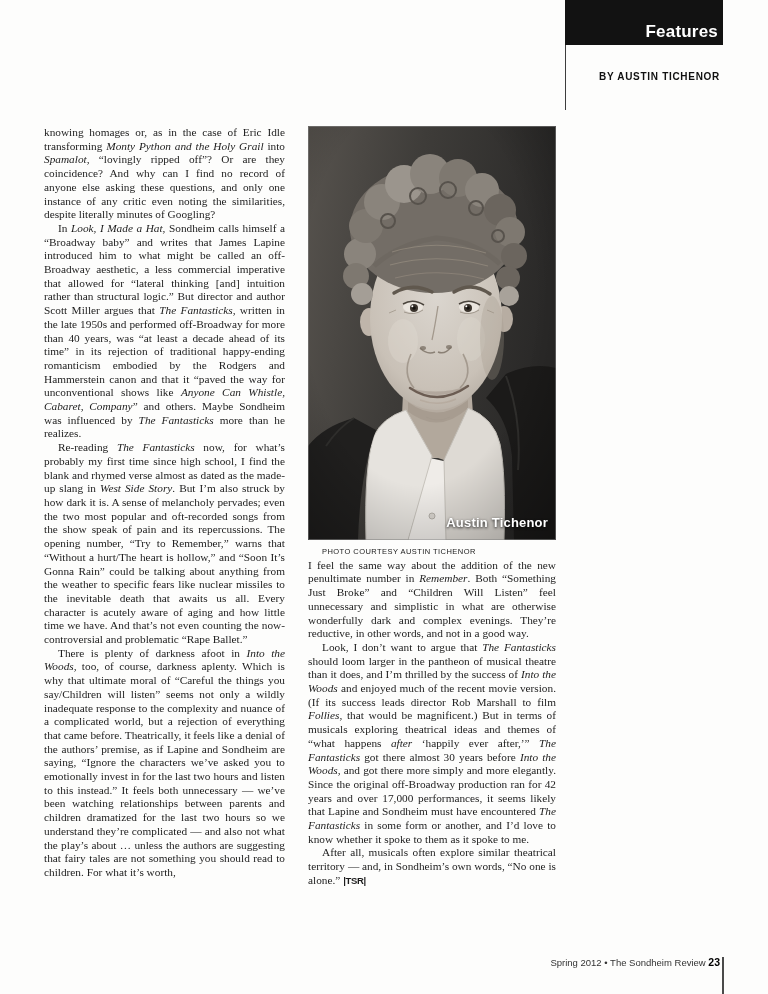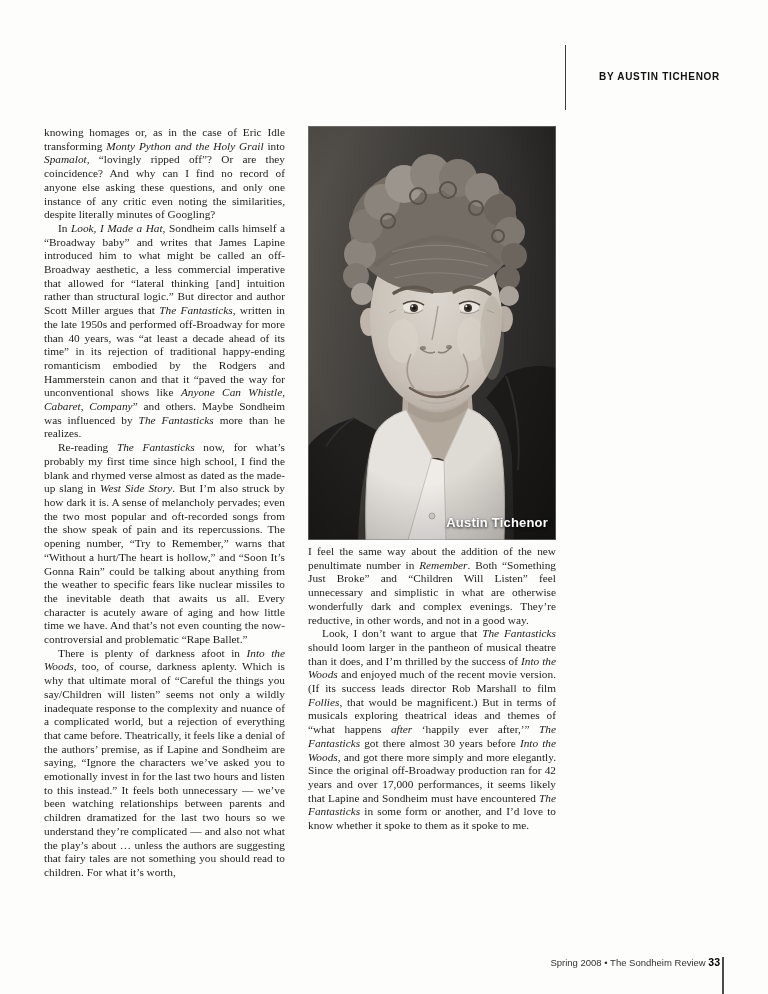--- a/index.html
+++ b/index.html
@@ -66,20 +66,23 @@
   .footer-rule {
     position:absolute; left:722px; top:957px; width:2px; height:37px;
     background:#4a4a4a;
   }
 </style>
 </head>
 <body>
 
 <div class="page">
 
+  <div class="features-bar">
+    <span class="features-label">Features</span>
+  </div>
   <div class="header-rule"></div>
   <div class="byline">BY AUSTIN TICHENOR</div>
 
   <div class="content">
 
     <div class="col">
       <p class="flush">knowing homages or, as in the case of Eric Idle transforming <i>Monty Python and the Holy Grail</i> into <i>Spamalot</i>, “lovingly ripped off”? Or are they coincidence? And why can I find no record of anyone else asking these questions, and only one instance of any critic even noting the similarities, despite literally minutes of Googling?</p>
       <p>In <i>Look, I Made a Hat</i>, Sondheim calls himself a “Broadway baby” and writes that James Lapine introduced him to what might be called an off-Broadway aesthetic, a less commercial imperative that allowed for “lateral thinking [and] intuition rather than structural logic.” But director and author Scott Miller argues that <i>The Fantasticks</i>, written in the late 1950s and performed off-Broadway for more than 40 years, was “at least a decade ahead of its time” in its rejection of traditional happy-ending romanticism embodied by the Rodgers and Hammerstein canon and that it “paved the way for unconventional shows like <i>Anyone Can Whistle</i>, <i>Cabaret</i>, <i>Company</i>” and others. Maybe Sondheim was influenced by <i>The Fantasticks</i> more than he realizes.</p>
       <p>Re-reading <i>The Fantasticks</i> now, for what’s probably my first time since high school, I find the blank and rhymed verse almost as dated as the made-up slang in <i>West Side Story</i>. But I’m also struck by how dark it is. A sense of melancholy pervades; even the two most popular and oft-recorded songs from the show speak of pain and its repercussions. The opening number, “Try to Remember,” warns that “Without a hurt/The heart is hollow,” and “Soon It’s Gonna Rain” could be talking about anything from the weather to specific fears like nuclear missiles to the inevitable death that awaits us all. Every character is acutely aware of aging and how little time we have. And that’s not even counting the now-controversial and problematic “Rape Ballet.”</p>
       <p>There is plenty of darkness afoot in <i>Into the Woods</i>, too, of course, darkness aplenty. Which is why that ultimate moral of “Careful the things you say/Children will listen” seems not only a wildly inadequate response to the complexity and nuance of a complicated world, but a rejection of everything that came before. Theatrically, it feels like a denial of the authors’ premise, as if Lapine and Sondheim are saying, “Ignore the characters we’ve asked you to emotionally invest in for the last two hours and listen to this instead.” It feels both unnecessary — we’ve been watching relationships between parents and children dramatized for the last two hours so we understand they’re complicated — and also not what the play’s about … unless the authors are suggesting that fairy tales are not something you should read to children. For what it’s worth,</p>
@@ -190,25 +193,27 @@
           <path d="M102,262 Q130,281 160,260" stroke="#6b5c52" stroke-width="2.5" fill="none" stroke-linecap="round"></path>
           <path d="M102,262 Q130,270 160,260 Q130,277 102,262 Z" fill="#8d7d72" opacity="0.35"></path>
           <path d="M112,274 Q130,281 148,273" stroke="#b0a396" stroke-width="1.4" fill="none" opacity="0.6"></path>
           <path d="M118,291 Q130,297 142,291" stroke="#a2988c" stroke-width="1" fill="none" opacity="0.6"></path>
 
           <rect x="0" y="0" width="248" height="414" fill="url(#vig)"></rect>
           <rect x="0.5" y="0.5" width="247" height="413" fill="none" stroke="#8c8c8c" stroke-width="1" opacity="0.5"></rect>
         </svg>
         <span class="photo-caption">Austin Tichenor</span>
       </div>
+      <p class="photo-credit">PHOTO COURTESY AUSTIN TICHENOR</p>
 
       <p class="flush">I feel the same way about the addition of the new penultimate number in <i>Remember</i>. Both “Something Just Broke” and “Children Will Listen” feel unnecessary and simplistic in what are otherwise wonderfully dark and complex evenings. They’re reductive, in other words, and not in a good way.</p>
       <p>Look, I don’t want to argue that <i>The Fantasticks</i> should loom larger in the pantheon of musical theatre than it does, and I’m thrilled by the success of <i>Into the Woods</i> and enjoyed much of the recent movie version. (If its success leads director Rob Marshall to film <i>Follies</i>, that would be magnificent.) But in terms of musicals exploring theatrical ideas and themes of “what happens <i>after</i> ‘happily ever after,’” <i>The Fantasticks</i> got there almost 30 years before <i>Into the Woods</i>, and got there more simply and more elegantly. Since the original off-Broadway production ran for 42 years and over 17,000 performances, it seems likely that Lapine and Sondheim must have encountered <i>The Fantasticks</i> in some form or another, and I’d love to know whether it spoke to them as it spoke to me.</p>
+      <p>After all, musicals often explore similar theatrical territory — and, in Sondheim’s own words, “No one is alone.” <span class="tsr">|TSR|</span></p>
     </div>
   </div>
 
   <div class="footer">
-    <span>Spring 2008 • The Sondheim Review</span>
-    <b>33</b>
+    <span>Spring 2012 • The Sondheim Review</span>
+    <b>23</b>
   </div>
   <div class="footer-rule"></div>
 
 </div>
 
 </body></html>

